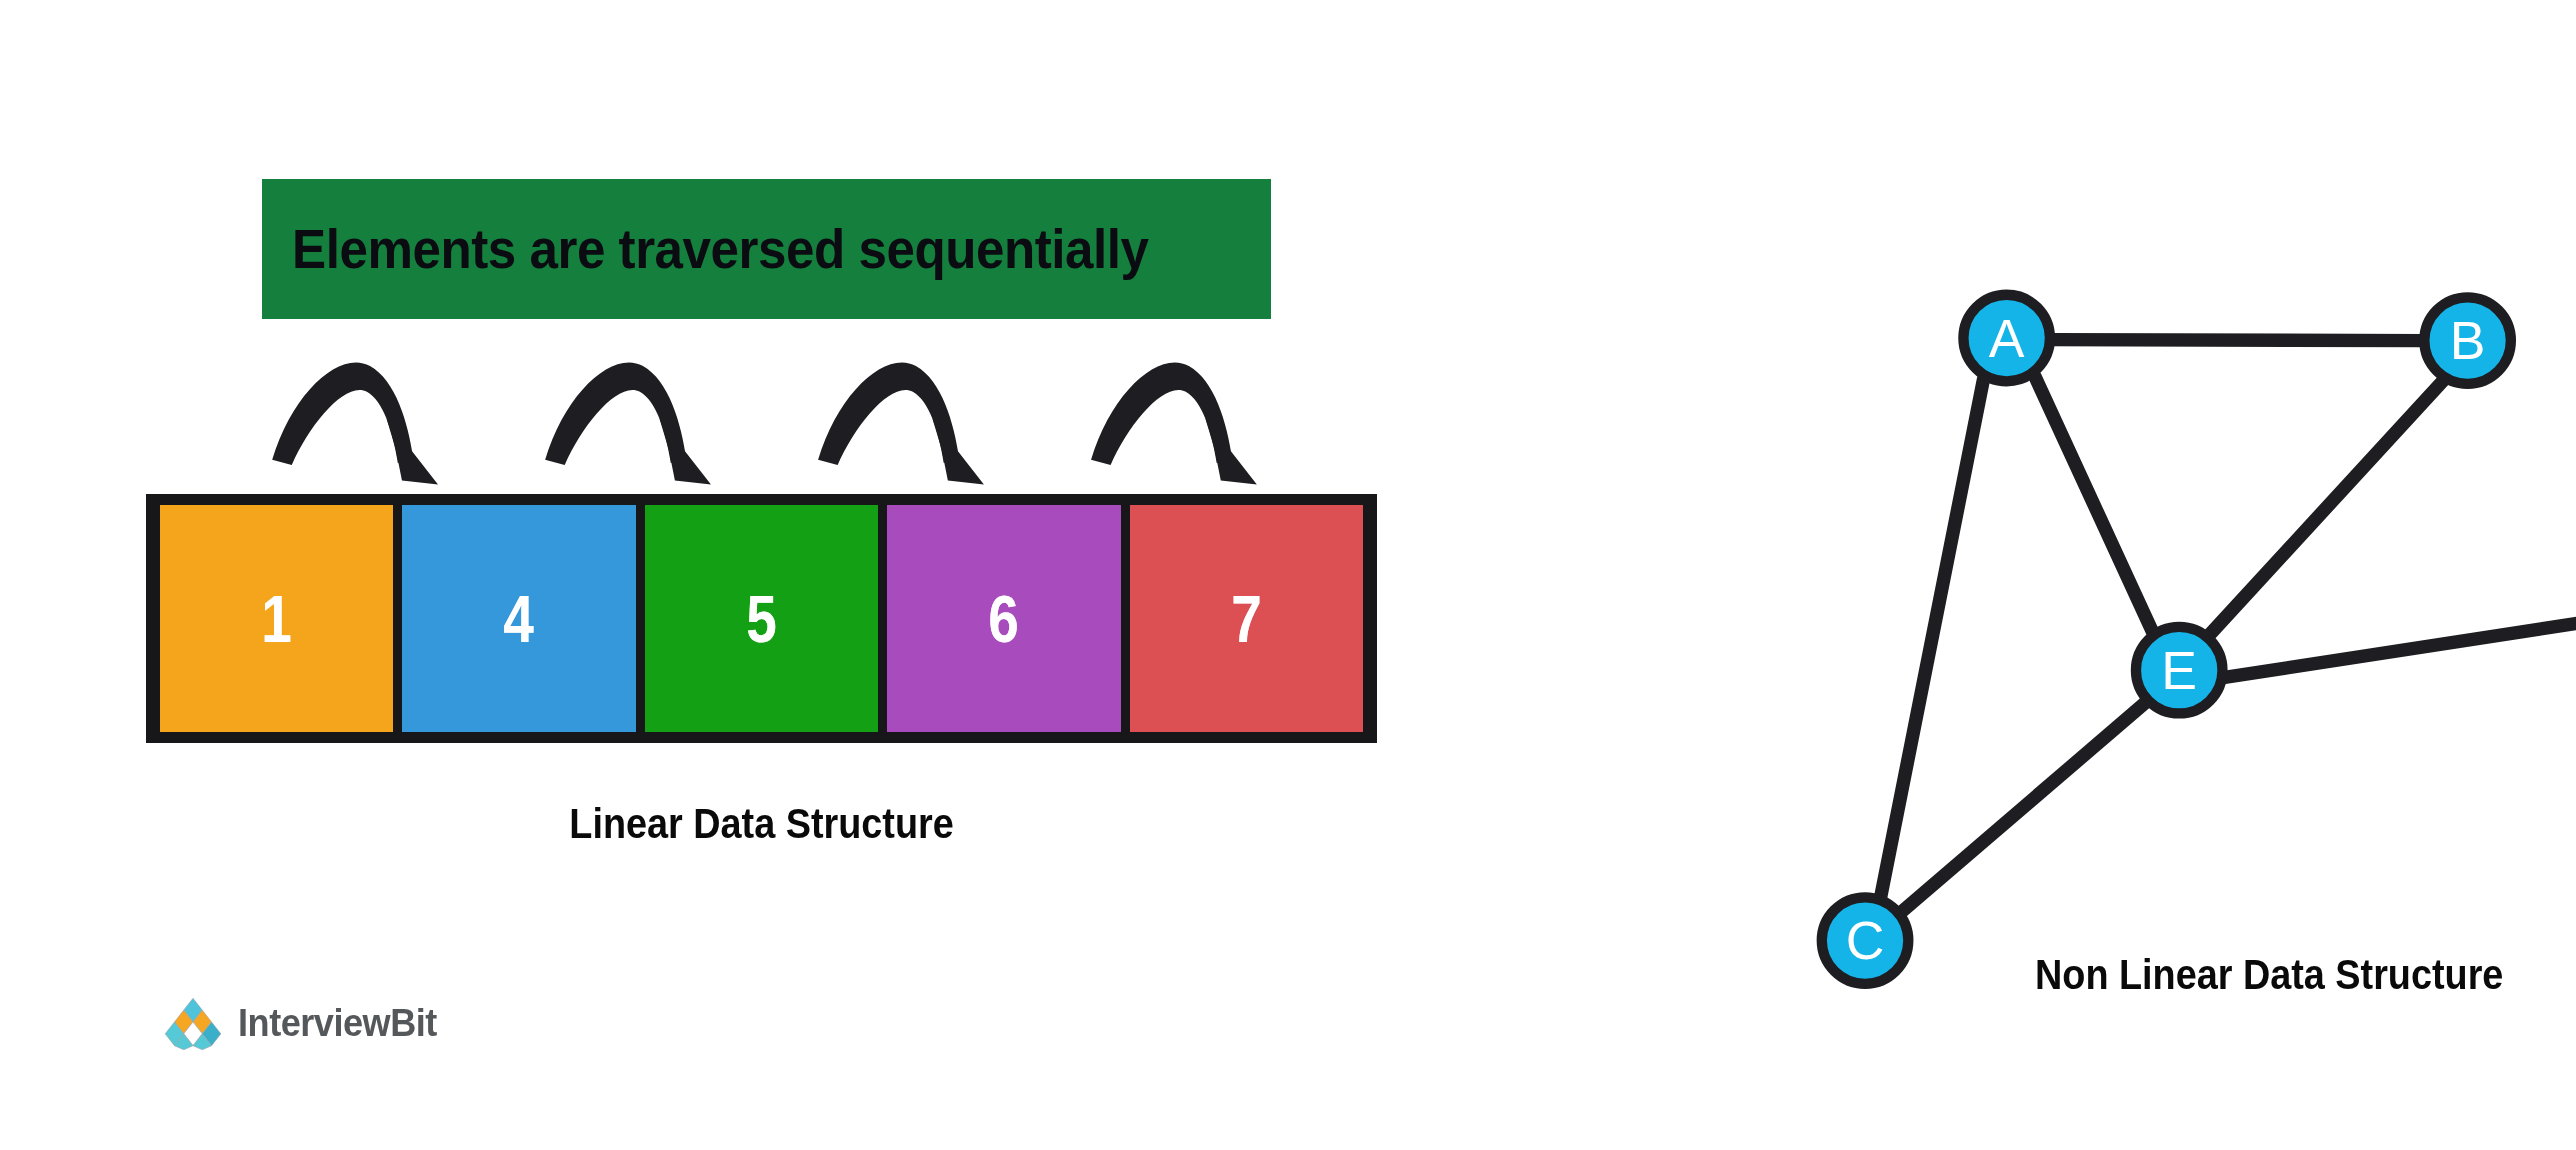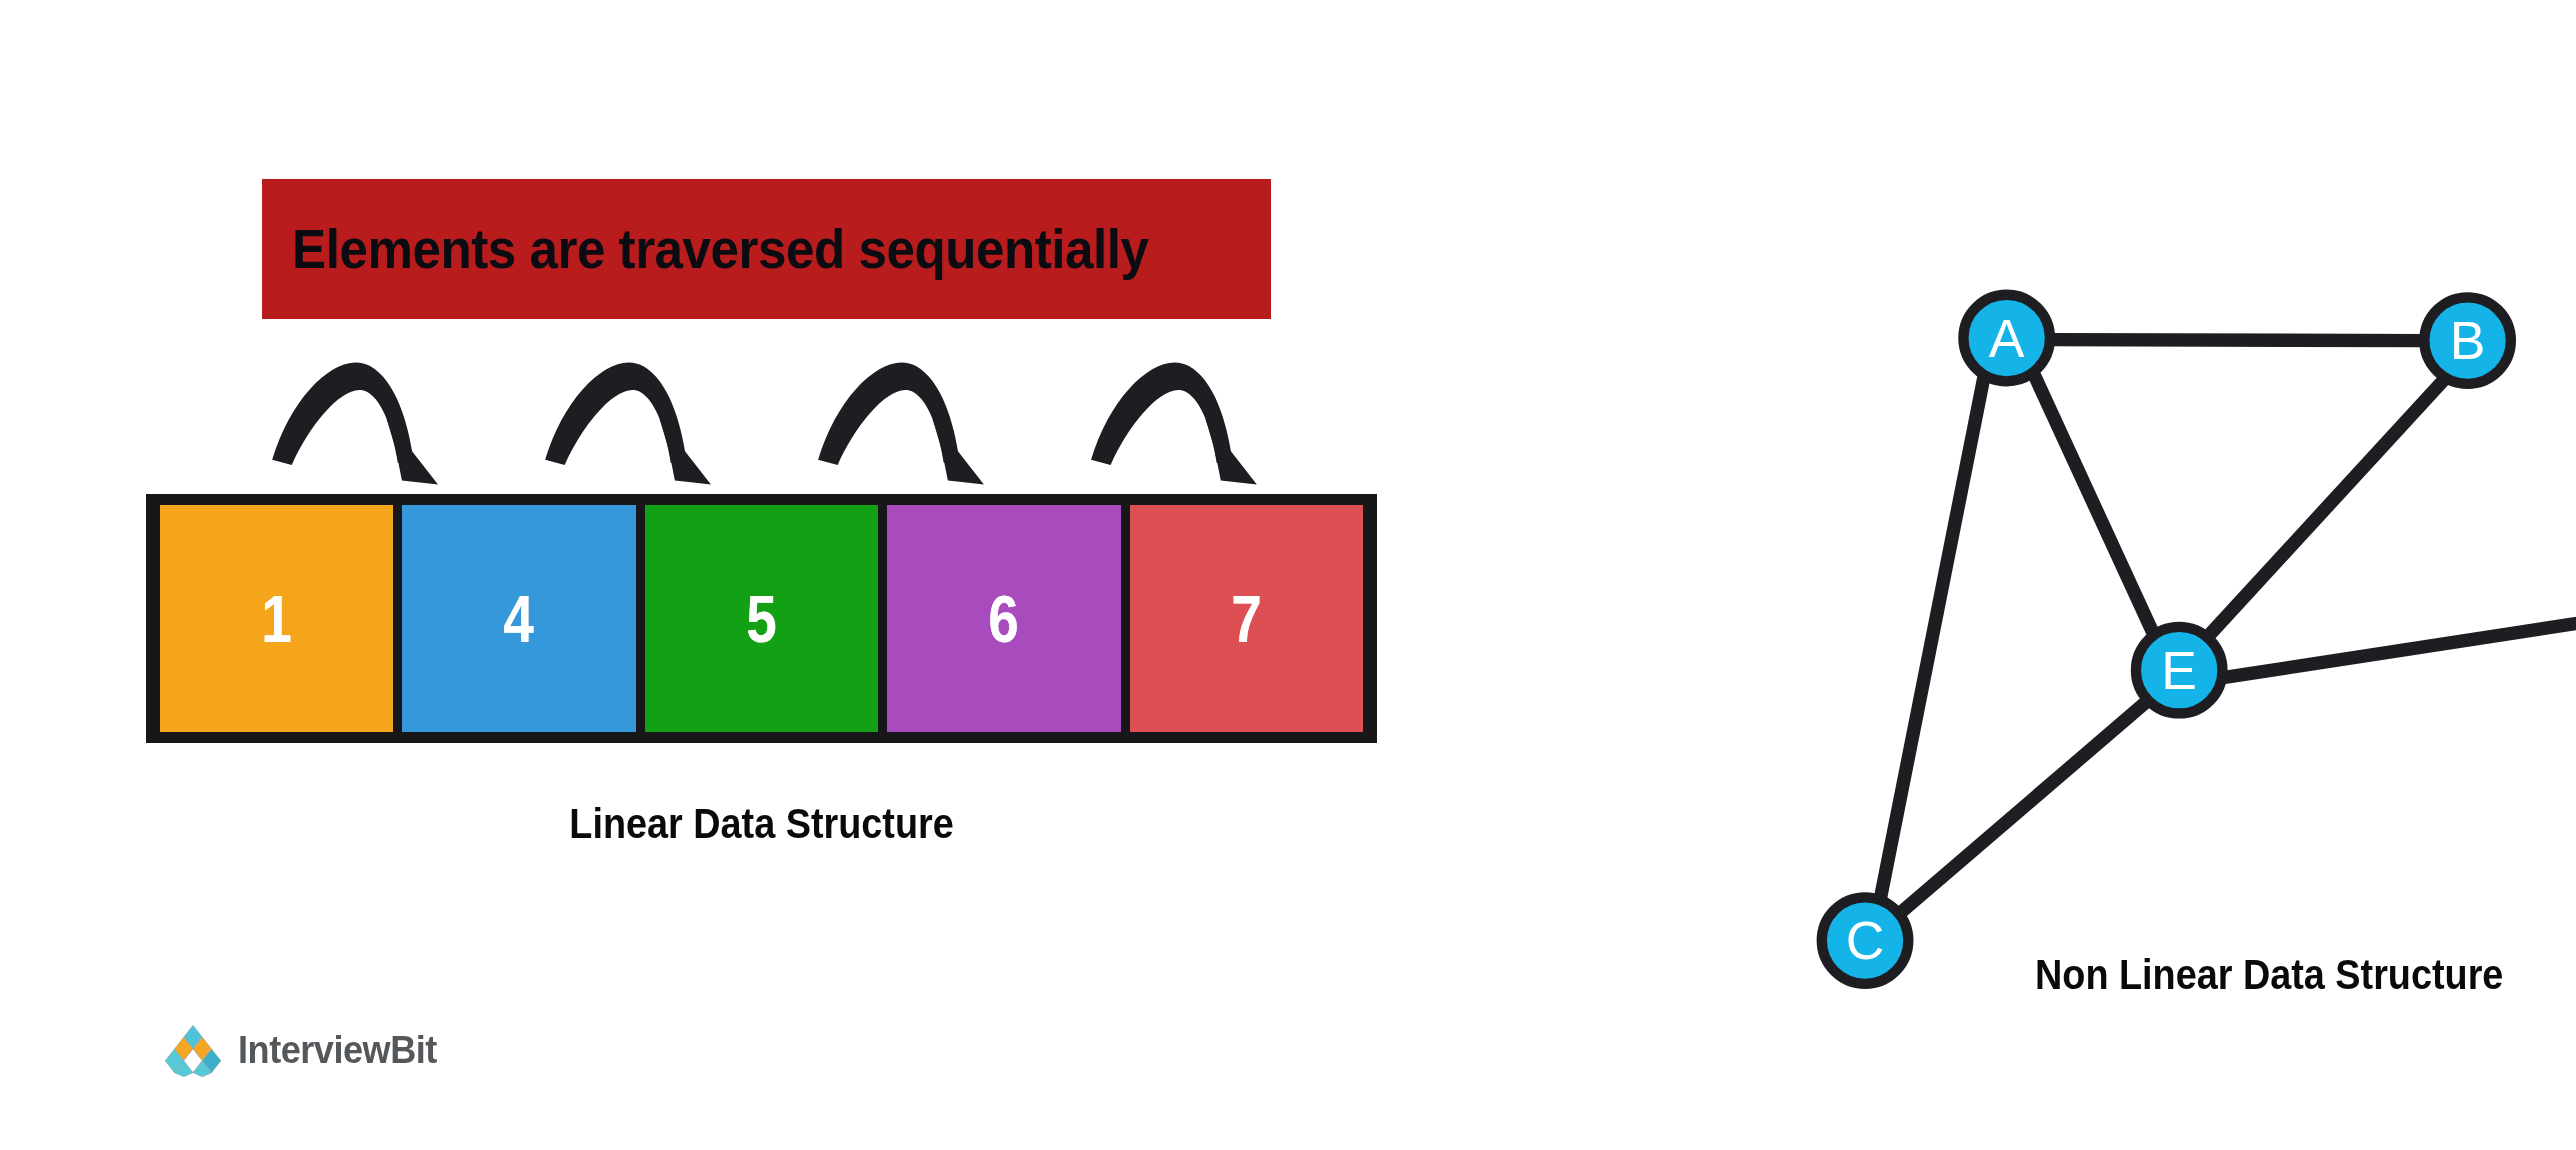--- a/index.html
+++ b/index.html
@@ -4,21 +4,21 @@
 <style>
   html,body{margin:0;padding:0;background:#fff;}
   body{width:3619px;height:1150px;position:relative;overflow:hidden;
        font-family:"Liberation Sans","DejaVu Sans",sans-serif;}
 
   .abs{position:absolute;}
 
   
   #banner{
     left:262px;top:179px;width:1009px;height:140px;
-    background:#b91c1c;
+    background:#15803d;
     display:flex;align-items:center;
   }
   #banner-text{
     font-size:55px;font-weight:700;color:#0B0B12;
     letter-spacing:-0.5px;white-space:nowrap;
     margin-left:30px;
     transform:scaleX(.93);transform-origin:left center;
   }
 
   
@@ -46,21 +46,21 @@
   }
 
   #linear-caption{
     left:146px;top:800px;width:1231px;
     text-align:center;
     font-size:42px;font-weight:700;color:#0A0A0A;
     transform:scaleX(.9);
   }
 
   
-  #logo{left:160px;top:1014px;width:330px;height:72px;display:flex;align-items:center;text-align:right;}
+  #logo{left:160px;top:987px;width:330px;height:72px;display:flex;align-items:center;text-align:right;}
   #logo-mark{width:66px;height:54px;flex:0 0 auto;}
   #logo-text{margin-left:12.4px;font-size:38px;font-weight:700;color:#55585B;
              letter-spacing:-0.5px;transform:scaleX(.95);transform-origin:left center;}
 
   
   #graph{left:1726px;top:196px;width:1133px;height:866px;}
 
   #nonlinear-caption{
     left:2035px;top:951px;width:824px;
     text-align:left;

